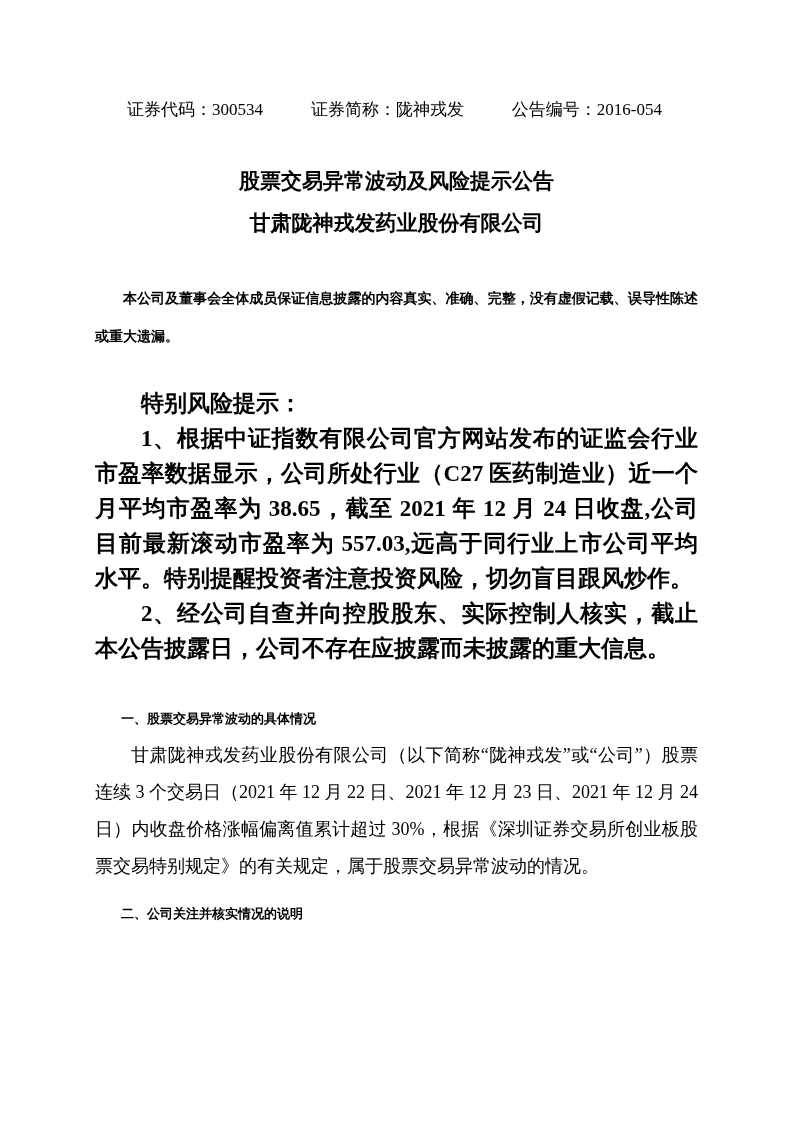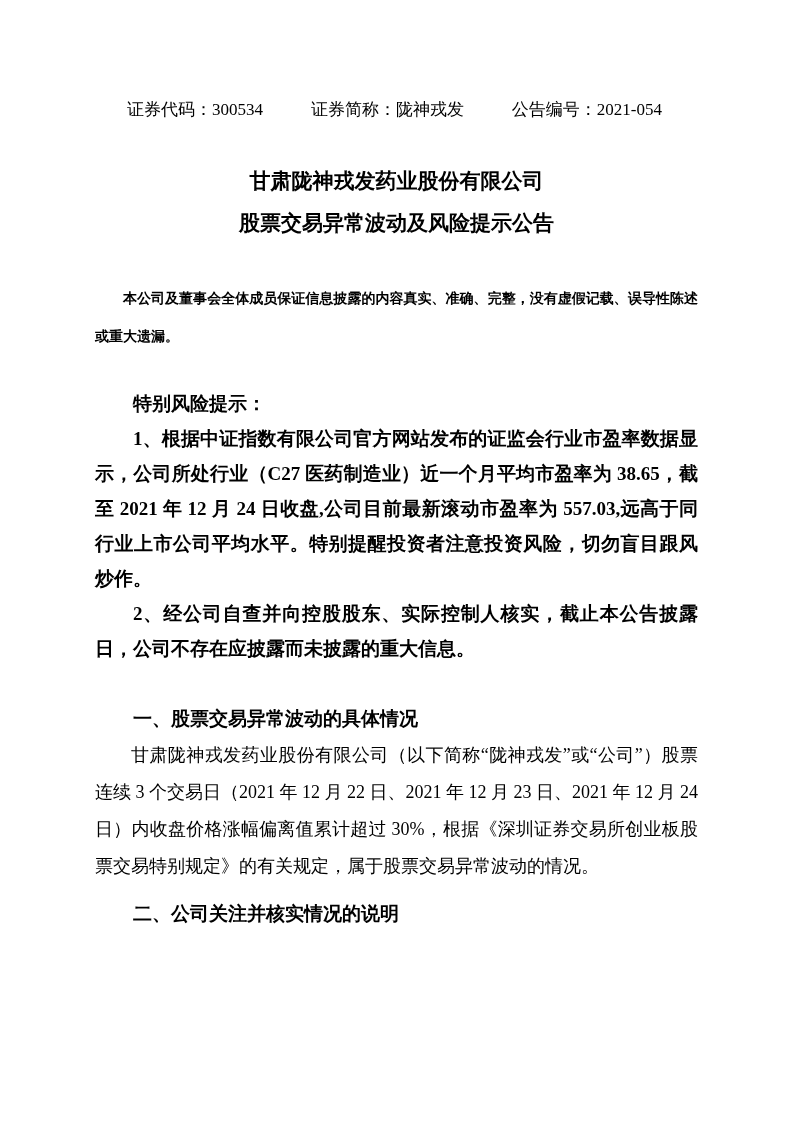--- a/index.html
+++ b/index.html
@@ -52,29 +52,29 @@
   .stmt {
     margin-top: 36px;
     font-size: 14px;
     line-height: 38px;
     font-weight: bold;
   }
   .risk-heading {
     margin-top: 30px;
   }
   .risk-block p {
-    font-size: 19px;
+    font-size: 23px;
     line-height: 35px;
     font-weight: bold;
   }
   .sec-heading {
     margin: 0;
     font-family: "Liberation Sans", "DejaVu Sans", sans-serif;
     font-weight: bold;
-    font-size: 19px;
+    font-size: 13px;
     line-height: 37px;
     text-indent: 2em;
   }
   .sec-heading.first {
     margin-top: 34px;
   }
   .sec-heading.second {
     margin-top: 10px;
   }
   .body-para {
@@ -83,26 +83,26 @@
   }
 </style>
 </head>
 <body>
 
 <div class="page">
 
   <div class="doc-header">
     <span>证券代码：300534</span>
     <span>证券简称：陇神戎发</span>
-    <span>公告编号：2021-054</span>
+    <span>公告编号：2016-054</span>
   </div>
 
   <div class="doc-title">
+    <div class="title-line">股票交易异常波动及风险提示公告</div>
     <div class="title-line">甘肃陇神戎发药业股份有限公司</div>
-    <div class="title-line">股票交易异常波动及风险提示公告</div>
   </div>
 
   <p class="stmt indent">本公司及董事会全体成员保证信息披露的内容真实、准确、完整，没有虚假记载、误导性陈述或重大遗漏。</p>
 
   <div class="risk-block">
     <p class="indent risk-heading">特别风险提示：</p>
     <p class="indent">1、根据中证指数有限公司官方网站发布的证监会行业市盈率数据显示，公司所处行业（C27 医药制造业）近一个月平均市盈率为 38.65，截至 2021 年 12 月 24 日收盘,公司目前最新滚动市盈率为 557.03,远高于同行业上市公司平均水平。特别提醒投资者注意投资风险，切勿盲目跟风炒作。</p>
     <p class="indent">2、经公司自查并向控股股东、实际控制人核实，截止本公告披露日，公司不存在应披露而未披露的重大信息。</p>
   </div>
 

